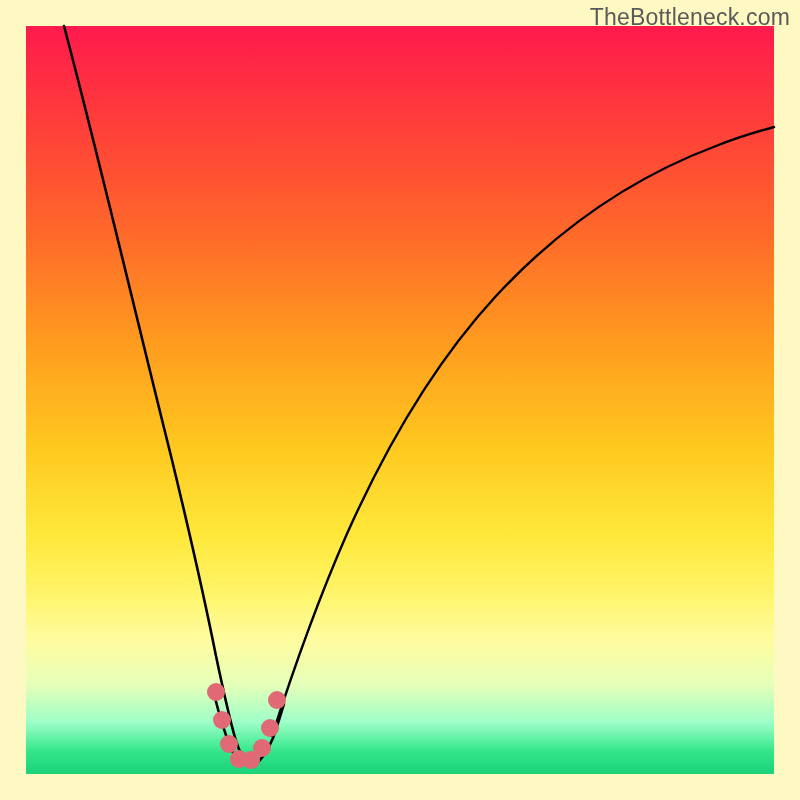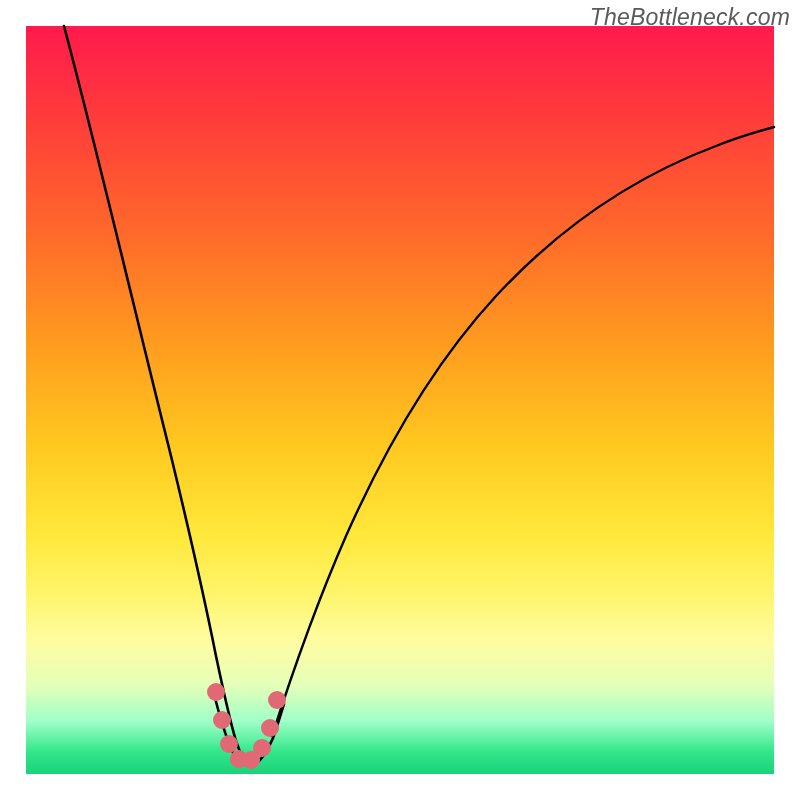--- a/index.html
+++ b/index.html
@@ -10,22 +10,21 @@
     overflow: hidden;
     background: #000;
     font-family: Arial, Helvetica, sans-serif;
   }
   .frame {
     position: absolute;
     top: 0;
     left: 0;
     width: 800px;
     height: 800px;
-    background: #ffffff;
-    font-style: italic;
+    background: #fef9c3;
   }
   .plot-area {
     position: absolute;
     left: 26px;
     top: 26px;
     width: 748px;
     height: 748px;
     
     background: linear-gradient(
       to bottom,

